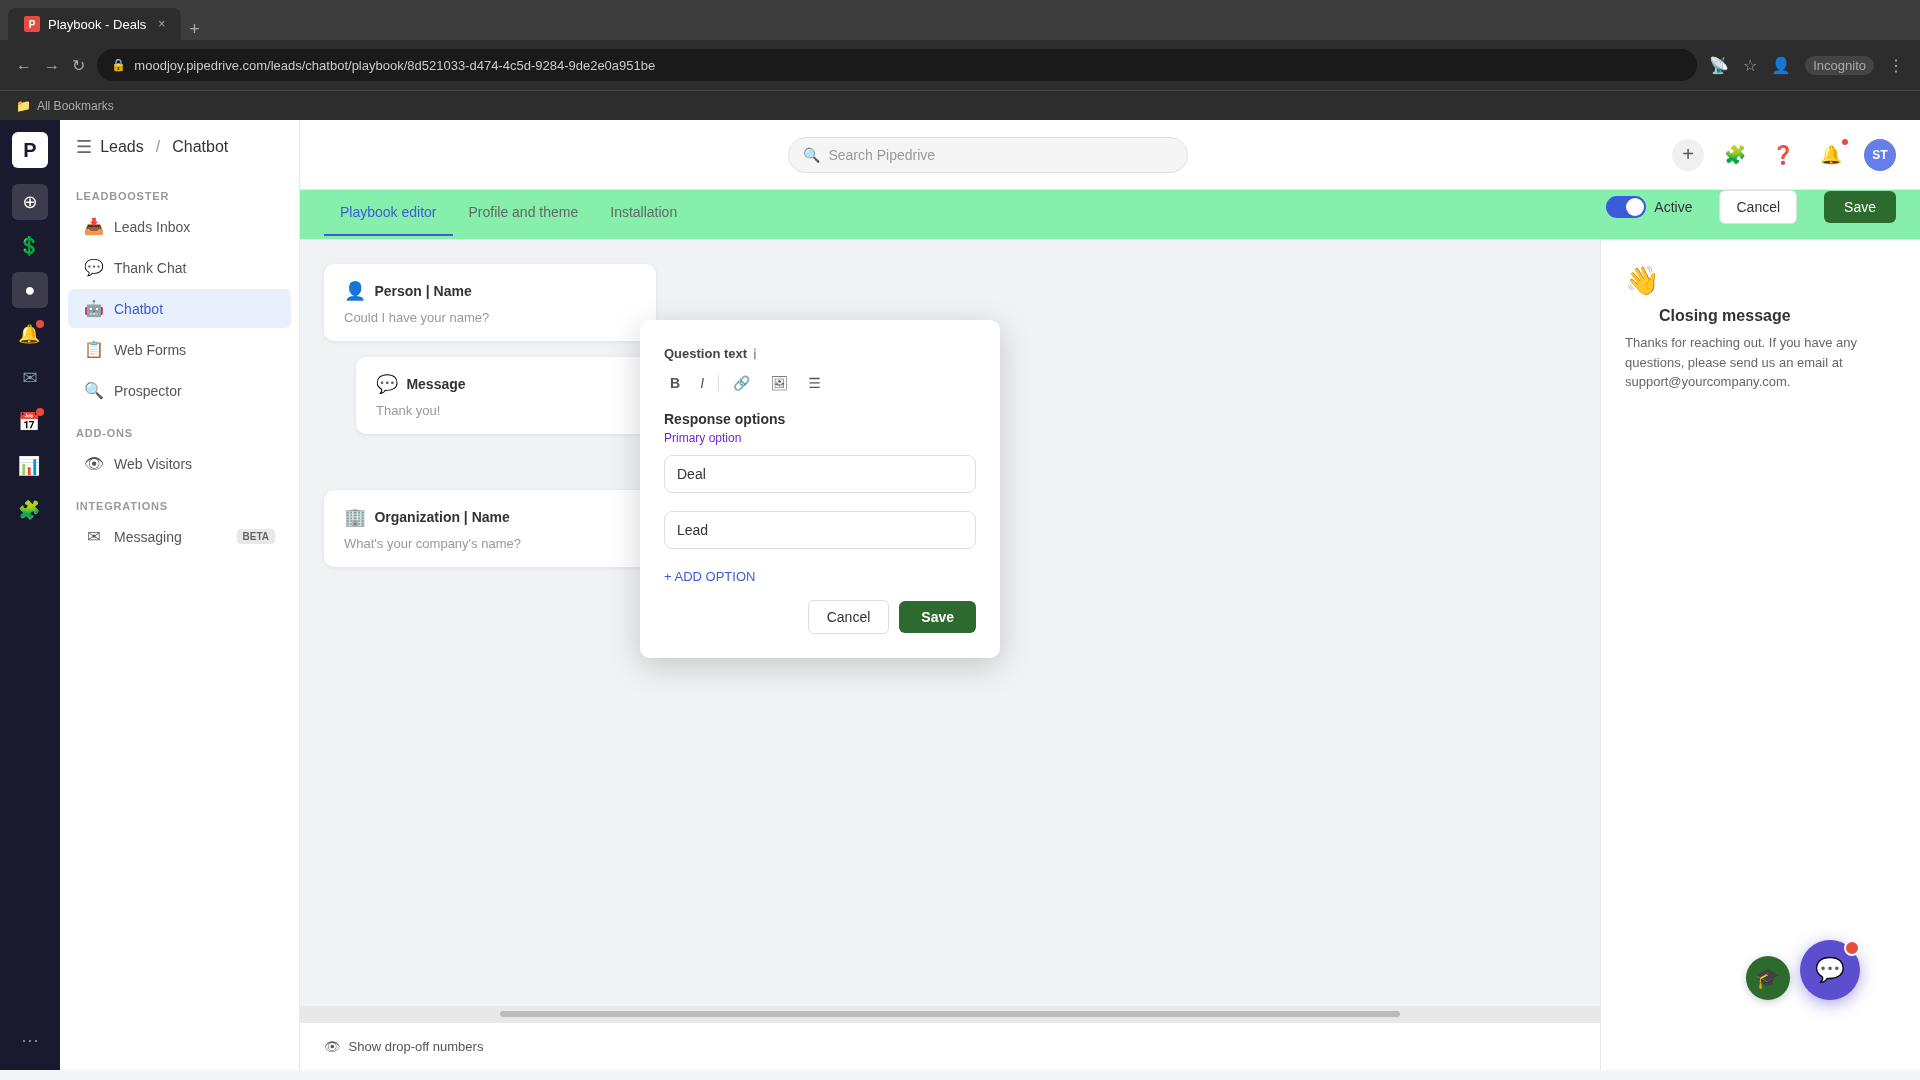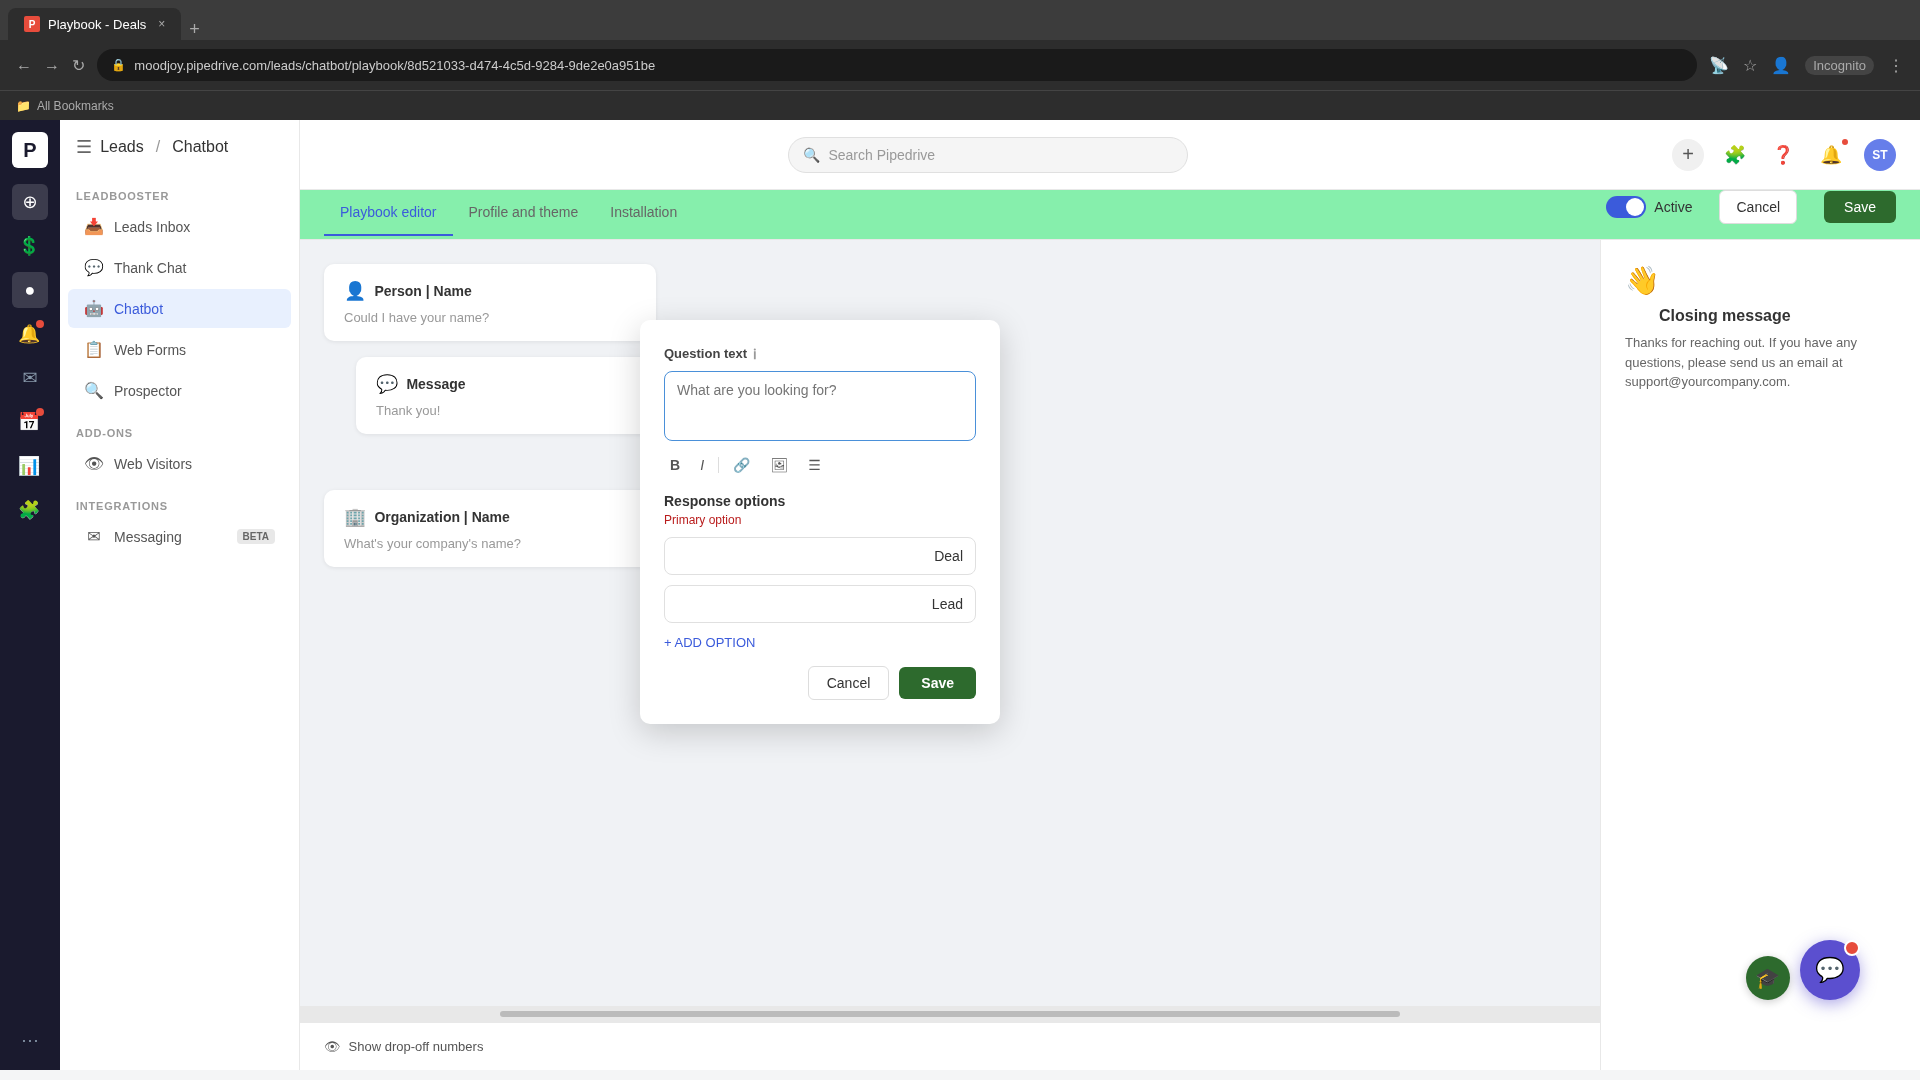--- a/index.html
+++ b/index.html
@@ -75,22 +75,22 @@
     .card-title { font-weight: 600; color: #333; font-size: 14px; }
     .card-subtitle { color: #999; font-size: 13px; }
     .popup { position: absolute; top: 80px; left: 340px; width: 360px; background: #fff; border-radius: 10px; box-shadow: 0 8px 32px rgba(0,0,0,0.18); padding: 24px; z-index: 100; }
     .popup-label { font-size: 13px; font-weight: 600; color: #444; margin-bottom: 8px; display: flex; align-items: center; gap: 6px; }
     .info-icon { color: #999; font-size: 14px; cursor: pointer; }
     .popup-textarea { width: 100%; border: 1.5px solid #4a90d9; border-radius: 8px; padding: 10px 12px; font-size: 14px; color: #333; resize: none; outline: none; min-height: 70px; font-family: inherit; }
     .popup-toolbar { display: flex; align-items: center; gap: 8px; margin: 8px 0 16px; }
     .toolbar-btn { background: none; border: none; color: #555; font-size: 14px; cursor: pointer; padding: 4px 6px; border-radius: 4px; }
     .toolbar-separator { width: 1px; height: 16px; background: #ddd; }
     .section-title { font-size: 14px; font-weight: 600; color: #333; margin-bottom: 4px; }
-    .section-subtitle { font-size: 12px; color: #b91c1c; margin-bottom: 10px; }
-    .option-input { width: 100%; border: 1.5px solid #e0e0e0; border-radius: 8px; padding: 10px 12px; font-size: 14px; color: #333; outline: none; margin-bottom: 10px; font-family: inherit; text-align: right; }
+    .section-subtitle { font-size: 12px; color: #6d28d9; margin-bottom: 10px; }
+    .option-input { width: 100%; border: 1.5px solid #e0e0e0; border-radius: 8px; padding: 10px 12px; font-size: 14px; color: #333; outline: none; margin-bottom: 18px; font-family: inherit; }
     .add-option-link { color: #3b5bdb; font-size: 13px; cursor: pointer; text-decoration: none; display: inline-block; margin-bottom: 16px; }
     .popup-actions { display: flex; align-items: center; justify-content: flex-end; gap: 10px; }
     .popup-cancel-btn { padding: 8px 18px; background: #fff; border: 1.5px solid #ddd; border-radius: 6px; color: #333; font-size: 14px; cursor: pointer; }
     .popup-save-btn { padding: 8px 22px; background: #2d6a2d; border: none; border-radius: 6px; color: #fff; font-size: 14px; cursor: pointer; font-weight: 600; }
 
     
     .closing-panel { width: 320px; background: #fff; border-left: 1px solid #e8e8e8; padding: 24px; display: flex; flex-direction: column; }
     .closing-icon { font-size: 28px; margin-bottom: 10px; }
     .closing-title { font-size: 16px; font-weight: 700; color: #333; margin-bottom: 8px; margin-left: 34px; }
     .closing-text { font-size: 13px; color: #666; line-height: 1.5; }
@@ -269,21 +269,20 @@
               </div>
               <div class="card-subtitle">What's your company's name?</div>
             </div>
           </div>
 
           <div class="popup">
             <div class="popup-label">
               <span>Question text</span>
               <span class="info-icon">ℹ</span>
             </div>
-            <textarea class="popup-textarea" placeholder="What are you looking for?" style=""></textarea>
             <div class="popup-toolbar">
               <button class="toolbar-btn"><b>B</b></button>
               <button class="toolbar-btn"><i>I</i></button>
               <div class="toolbar-separator"></div>
               <button class="toolbar-btn">🔗</button>
               <button class="toolbar-btn">🖼</button>
               <button class="toolbar-btn">☰</button>
             </div>
 
             <div class="section-title">Response options</div>

